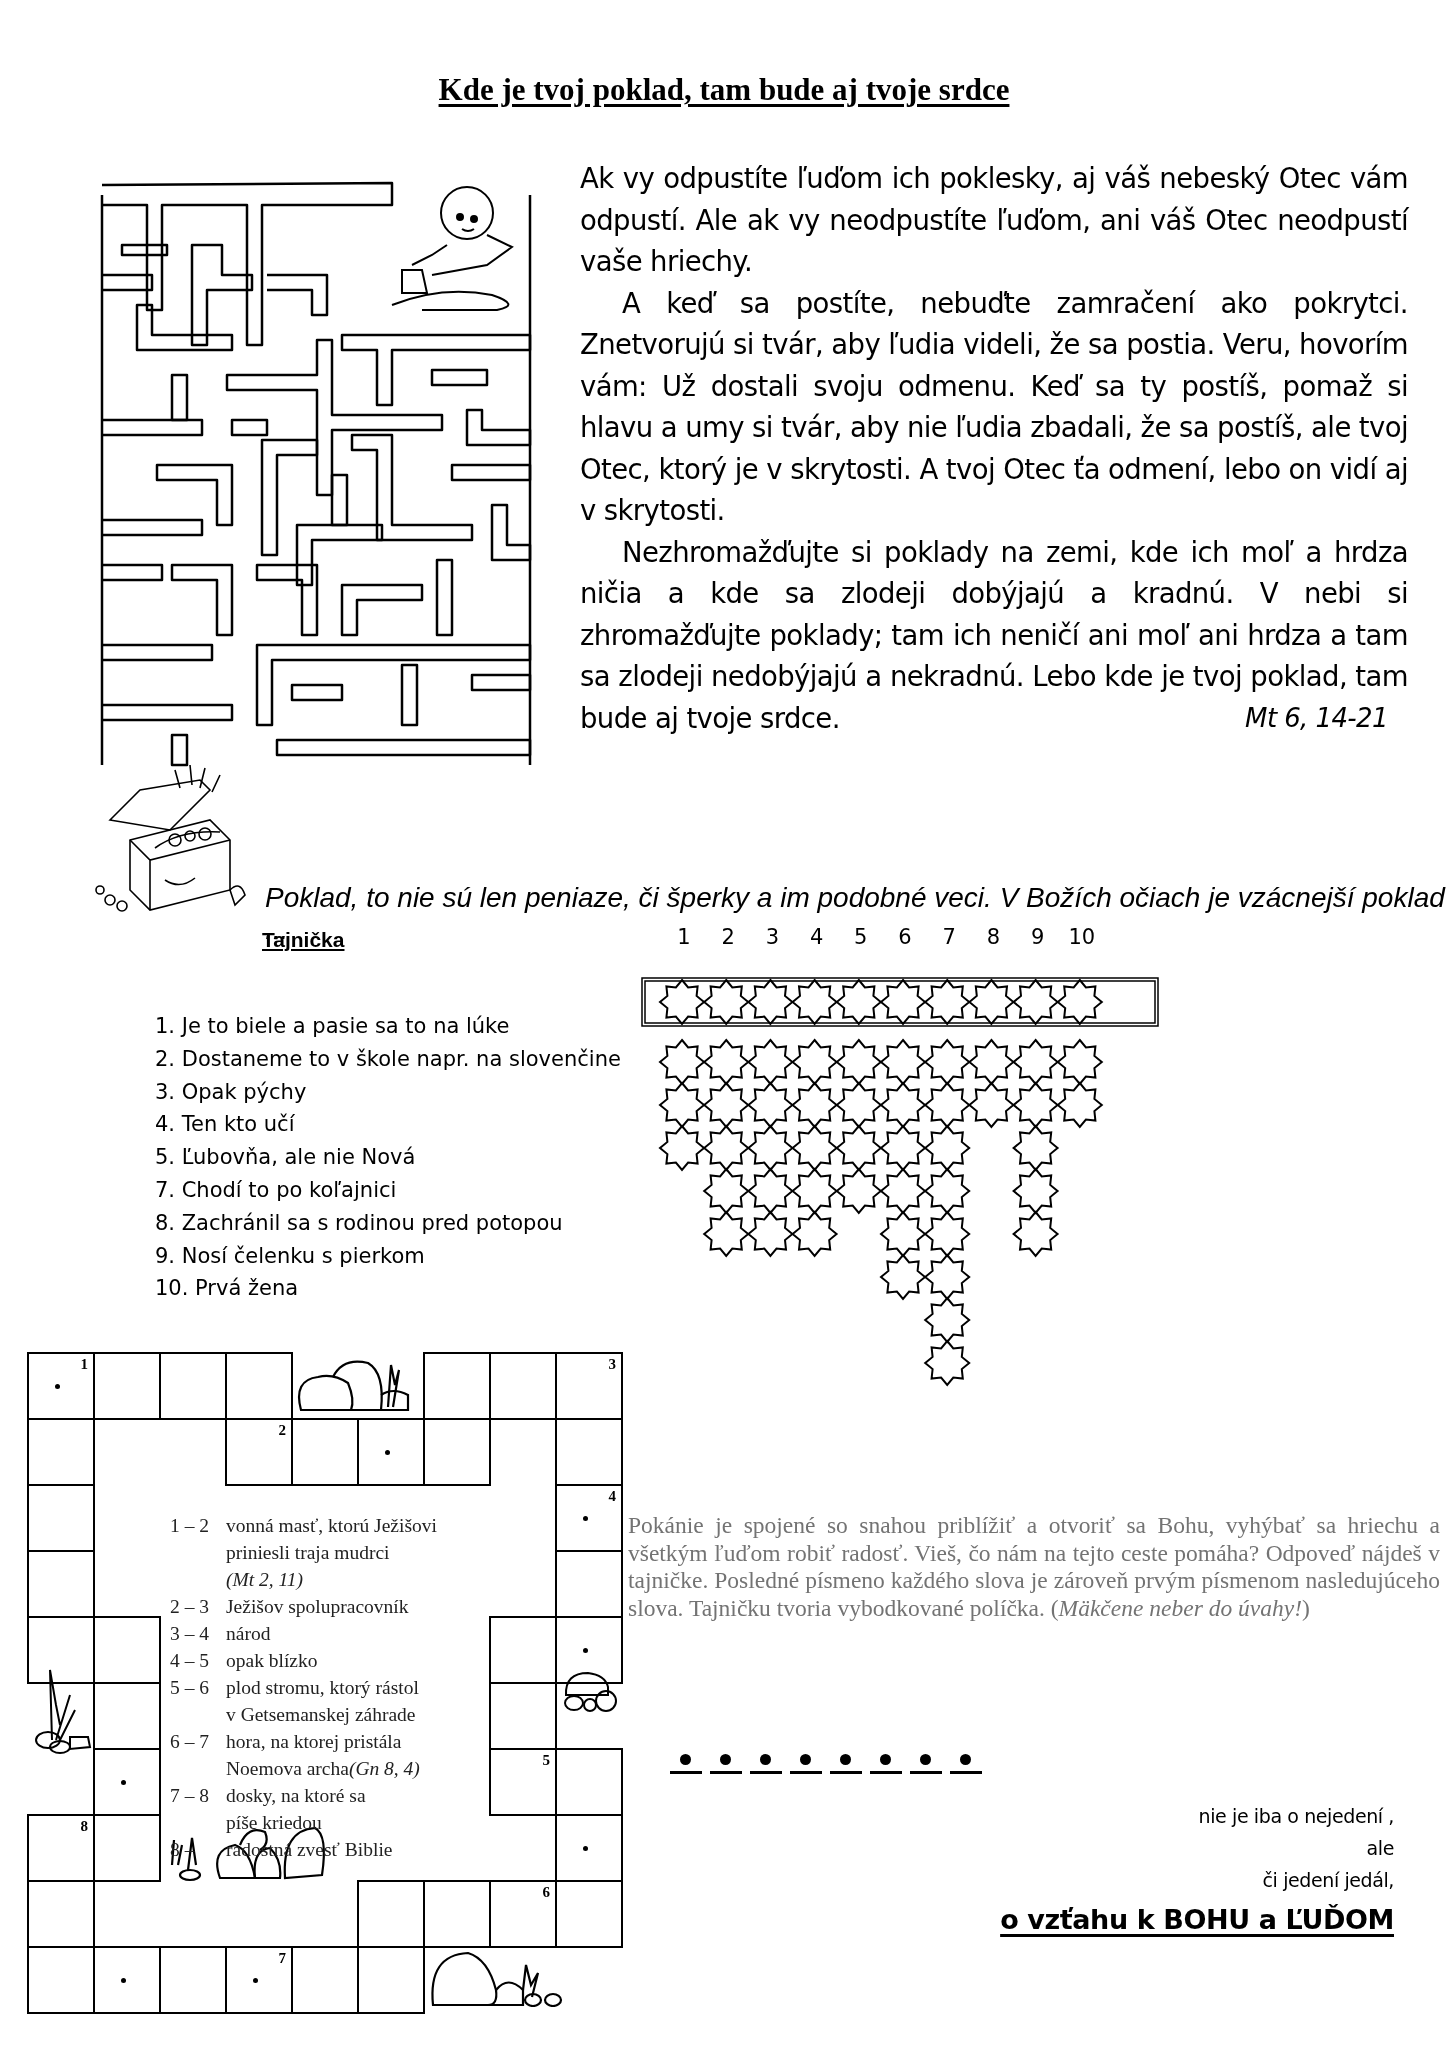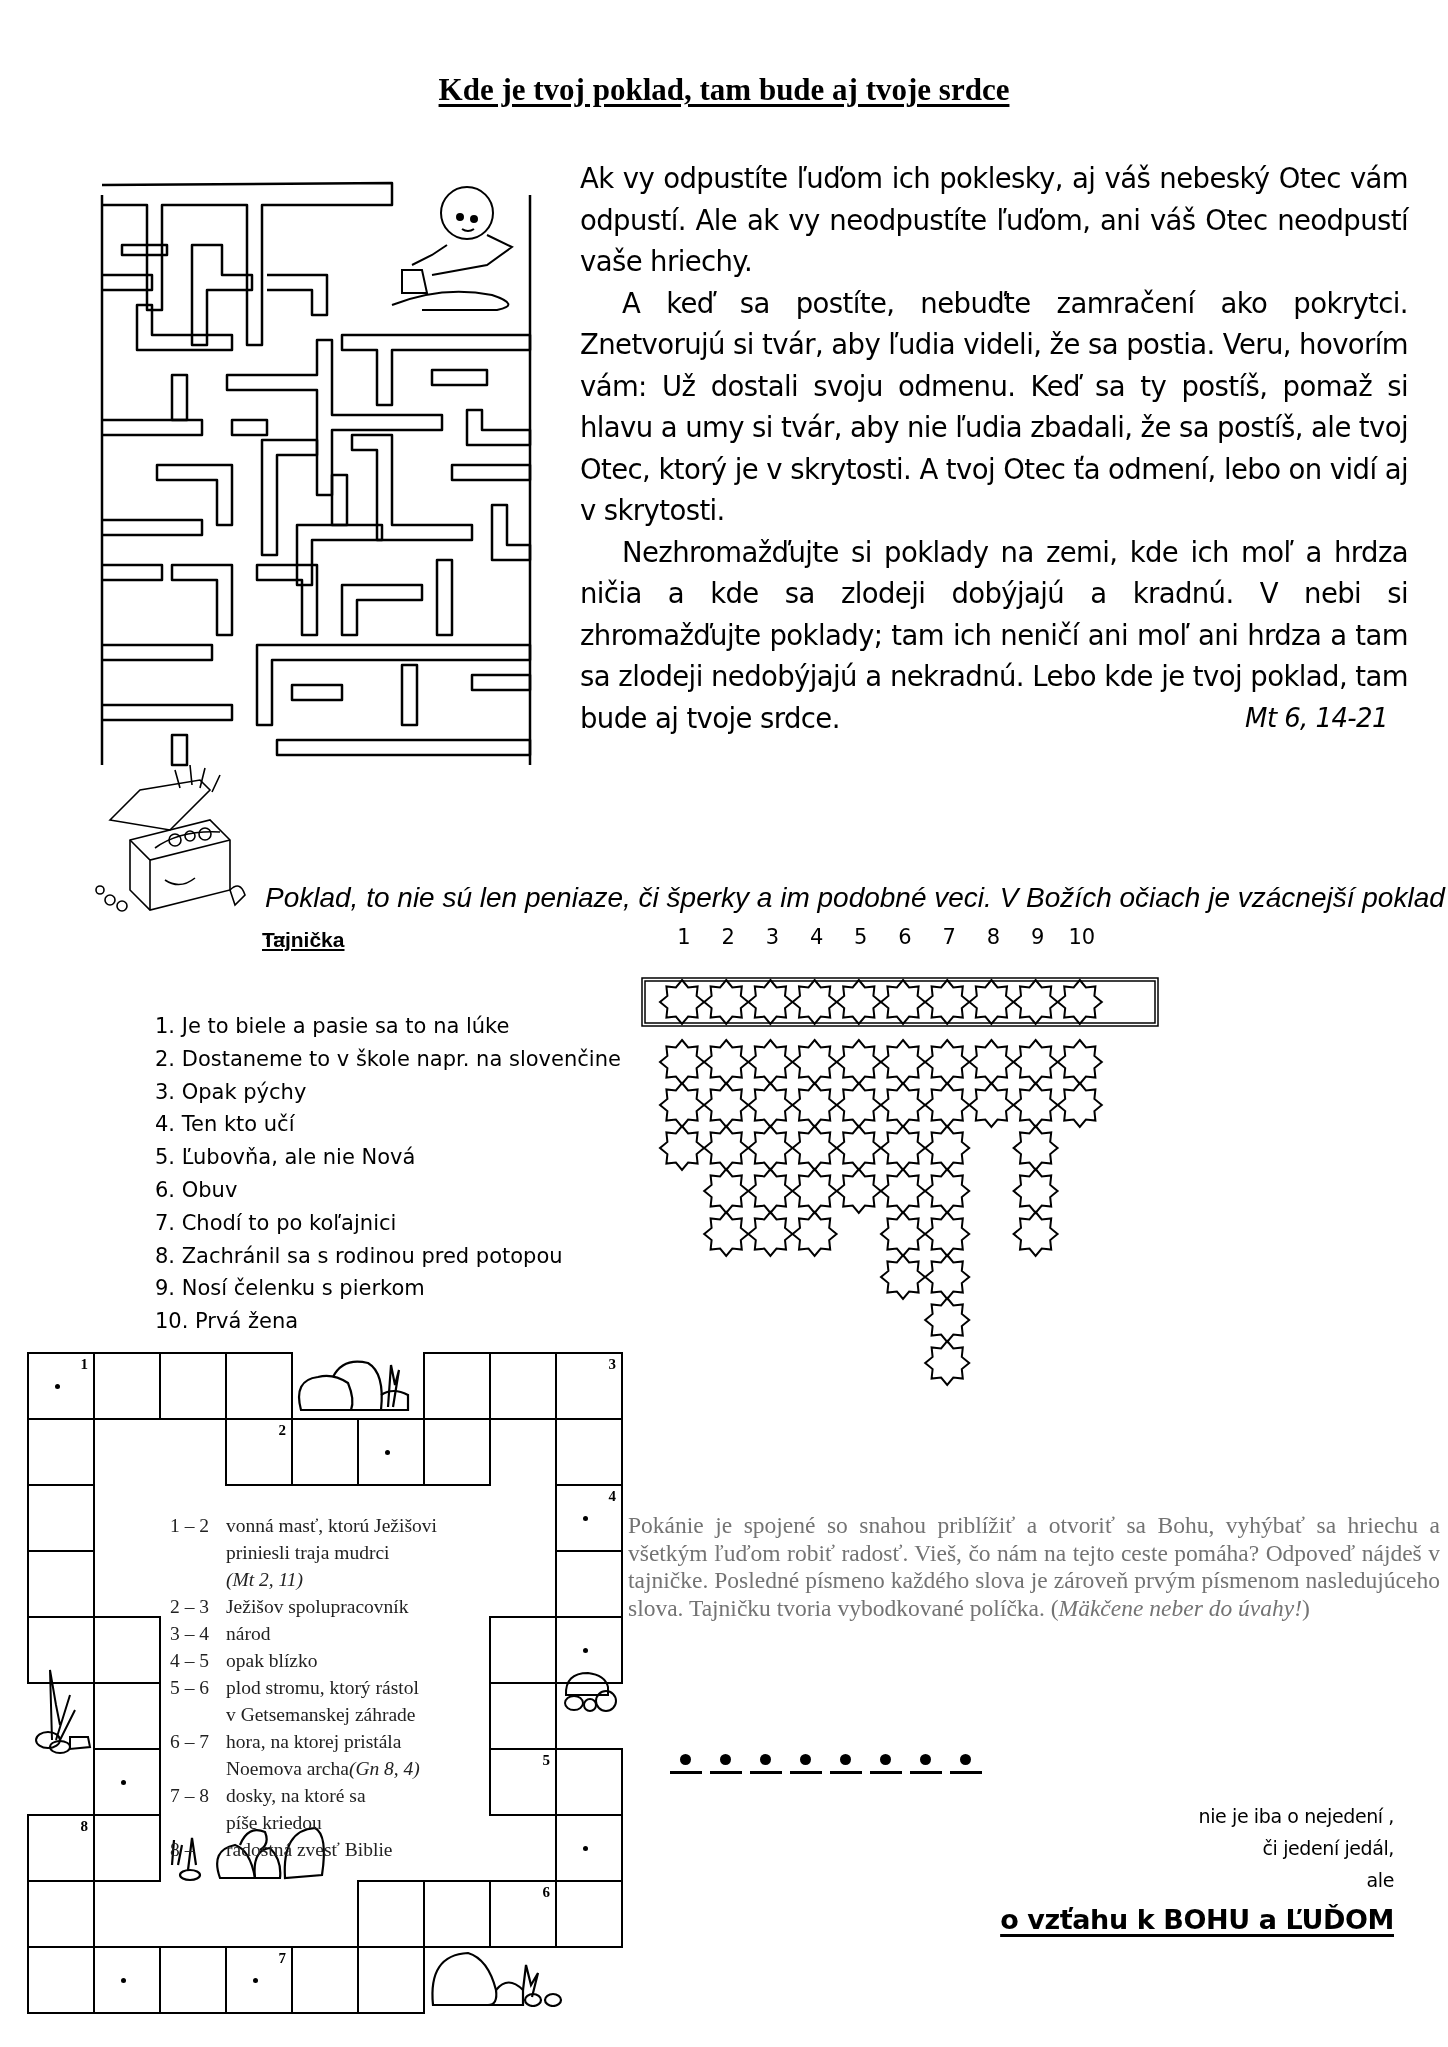--- a/index.html
+++ b/index.html
@@ -118,21 +118,20 @@
 
 <div class="abs poklad">Poklad, to nie sú len peniaze, či šperky a im podobné veci. V Božích očiach je vzácnejší poklad ...</div>
 <div class="abs tajlbl">Tajnička</div>
 
 <div class="abs clues" id="taj-clues">
     <div class="clue">1. Je to biele a pasie sa to na lúke</div>
     <div class="clue">2. Dostaneme to v škole napr. na slovenčine</div>
     <div class="clue">3. Opak pýchy</div>
     <div class="clue">4. Ten kto učí</div>
     <div class="clue">5. Ľubovňa, ale nie Nová</div>
-    <div class="clue">6. Obuv</div>
     <div class="clue">7. Chodí to po koľajnici</div>
     <div class="clue">8. Zachránil sa s rodinou pred potopou</div>
     <div class="clue">9. Nosí čelenku s pierkom</div>
     <div class="clue">10. Prvá žena</div>
   </div>
 
 <div class="abs nums" id="taj-nums">
     <span style="left: 12px;">1</span>
     <span style="left: 56.2px;">2</span>
     <span style="left: 100.4px;">3</span>
@@ -413,16 +412,16 @@
       <span class="u"></span>
     </div>
     <div class="blank">
       <span class="d"></span>
       <span class="u"></span>
     </div>
   </div>
 
 <div class="abs closing" id="closing">
     <div>nie je iba o nejedení ,</div>
+    <div>ale</div>
     <div>či jedení  jedál,</div>
-    <div>ale</div>
     <div class="big">o vzťahu k BOHU a ĽUĎOM</div>
 </div>
 
 </body></html>

